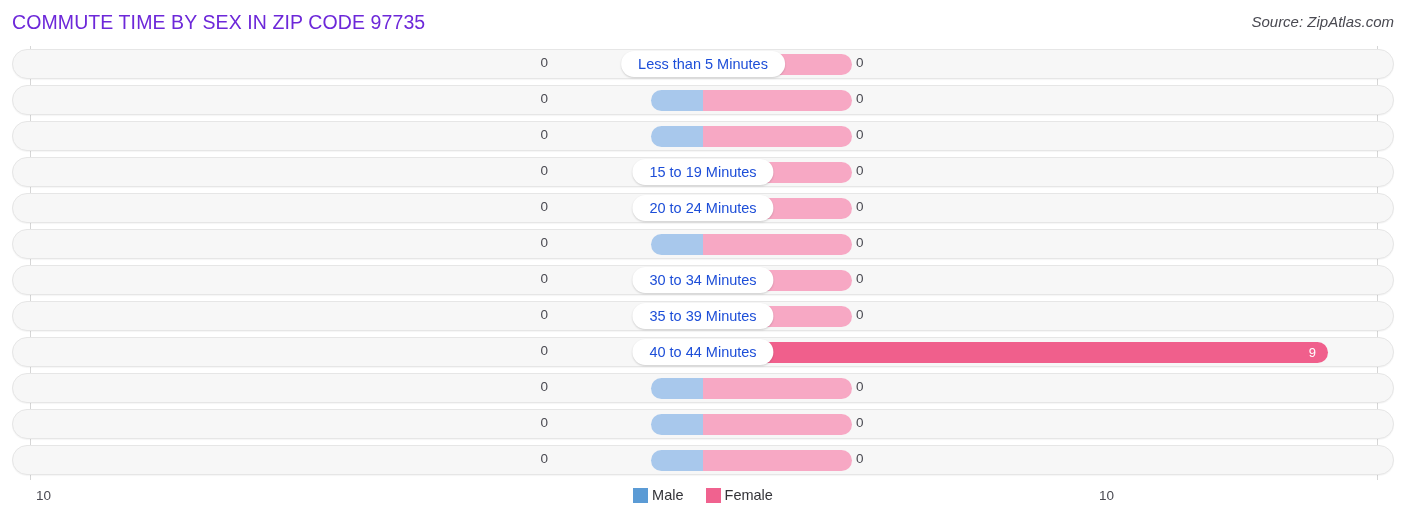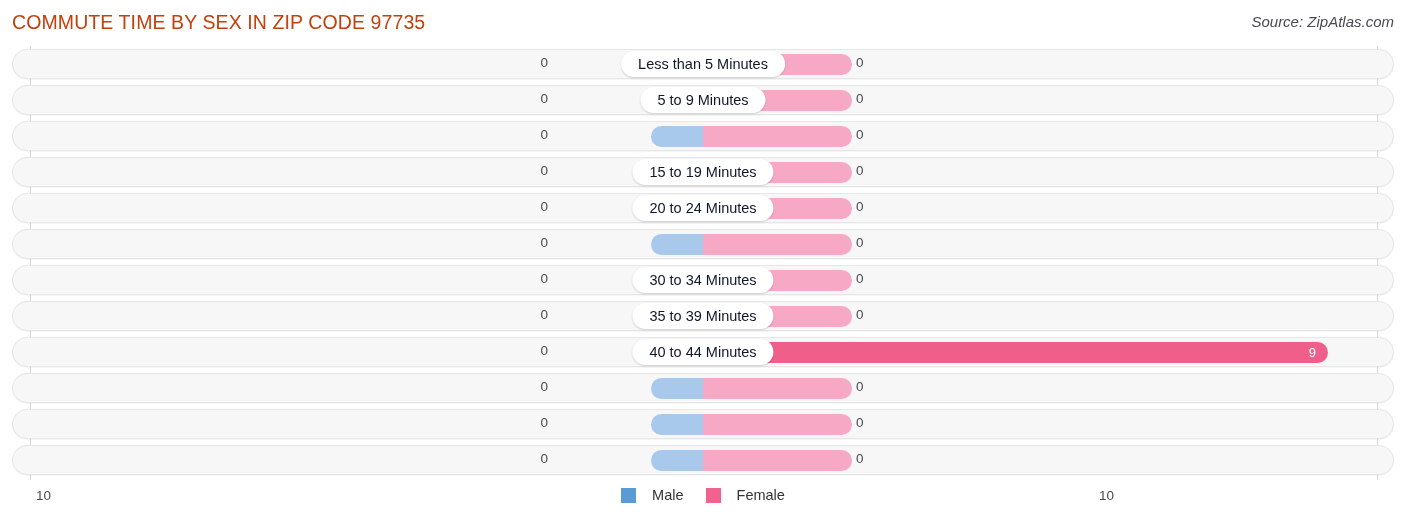--- a/index.html
+++ b/index.html
@@ -21,21 +21,21 @@
     top: 0; left: 0;
     width: 1406px;
     height: 46px;
   }
   .chart-title {
     position: absolute;
     left: 12px;
     top: 11px;
     font-size: 19.5px;
     letter-spacing: 0.1px;
-    color: #c2410c;
+    color: #6d28d9;
     font-weight: 400;
     white-space: nowrap;
   }
   .source {
     position: absolute;
     right: 12px;
     top: 13px;
     font-size: 15px;
     font-style: italic;
     color: #4a4a52;
@@ -125,21 +125,21 @@
     position: absolute;
     left: 50%;
     transform: translateX(-50%);
     top: 5px;
     height: 26px;
     line-height: 26px;
     padding: 0 17px;
     background: #ffffff;
     border-radius: 13px;
     font-size: 14.5px;
-    color: #0f172a;
+    color: #1d4ed8;
     white-space: nowrap;
     box-shadow: 0 1px 2px rgba(0,0,0,0.17);
   }
 
   
   .footer {
     position: absolute;
     left: 0;
     top: 480px;
     width: 1150px;
@@ -160,21 +160,21 @@
     top: 7px;
     width: 1406px;
     display: flex;
     justify-content: center;
     align-items: center;
     gap: 22px;
   }
   .legend-item {
     display: flex;
     align-items: center;
-    gap: 16px;
+    gap: 4px;
   }
   .swatch {
     width: 15px;
     height: 15px;
     display: block;
   }
   .swatch-male   { background: #5b9bd5; }
   .swatch-female { background: #f0628f; }
   .legend-label {
     font-size: 14.5px;
@@ -200,21 +200,20 @@
       <div class="val val-left">0</div>
       <div class="val val-right">0</div>
       <div class="pill">Less than 5 Minutes</div>
     </div>
     <div class="row" style="top: 36px;">
       <div class="track"></div>
       <div class="bar bar-male" style="width: 52px;"></div>
       <div class="bar bar-female" style="width: 149px;"></div>
       <div class="val val-left">0</div>
       <div class="val val-right">0</div>
-      <div class="pill">5 to 9 Minutes</div>
     </div>
     <div class="row" style="top: 72px;">
       <div class="track"></div>
       <div class="bar bar-male" style="width: 52px;"></div>
       <div class="bar bar-female" style="width: 149px;"></div>
       <div class="val val-left">0</div>
       <div class="val val-right">0</div>
     </div>
     <div class="row" style="top: 108px;">
       <div class="track"></div>

